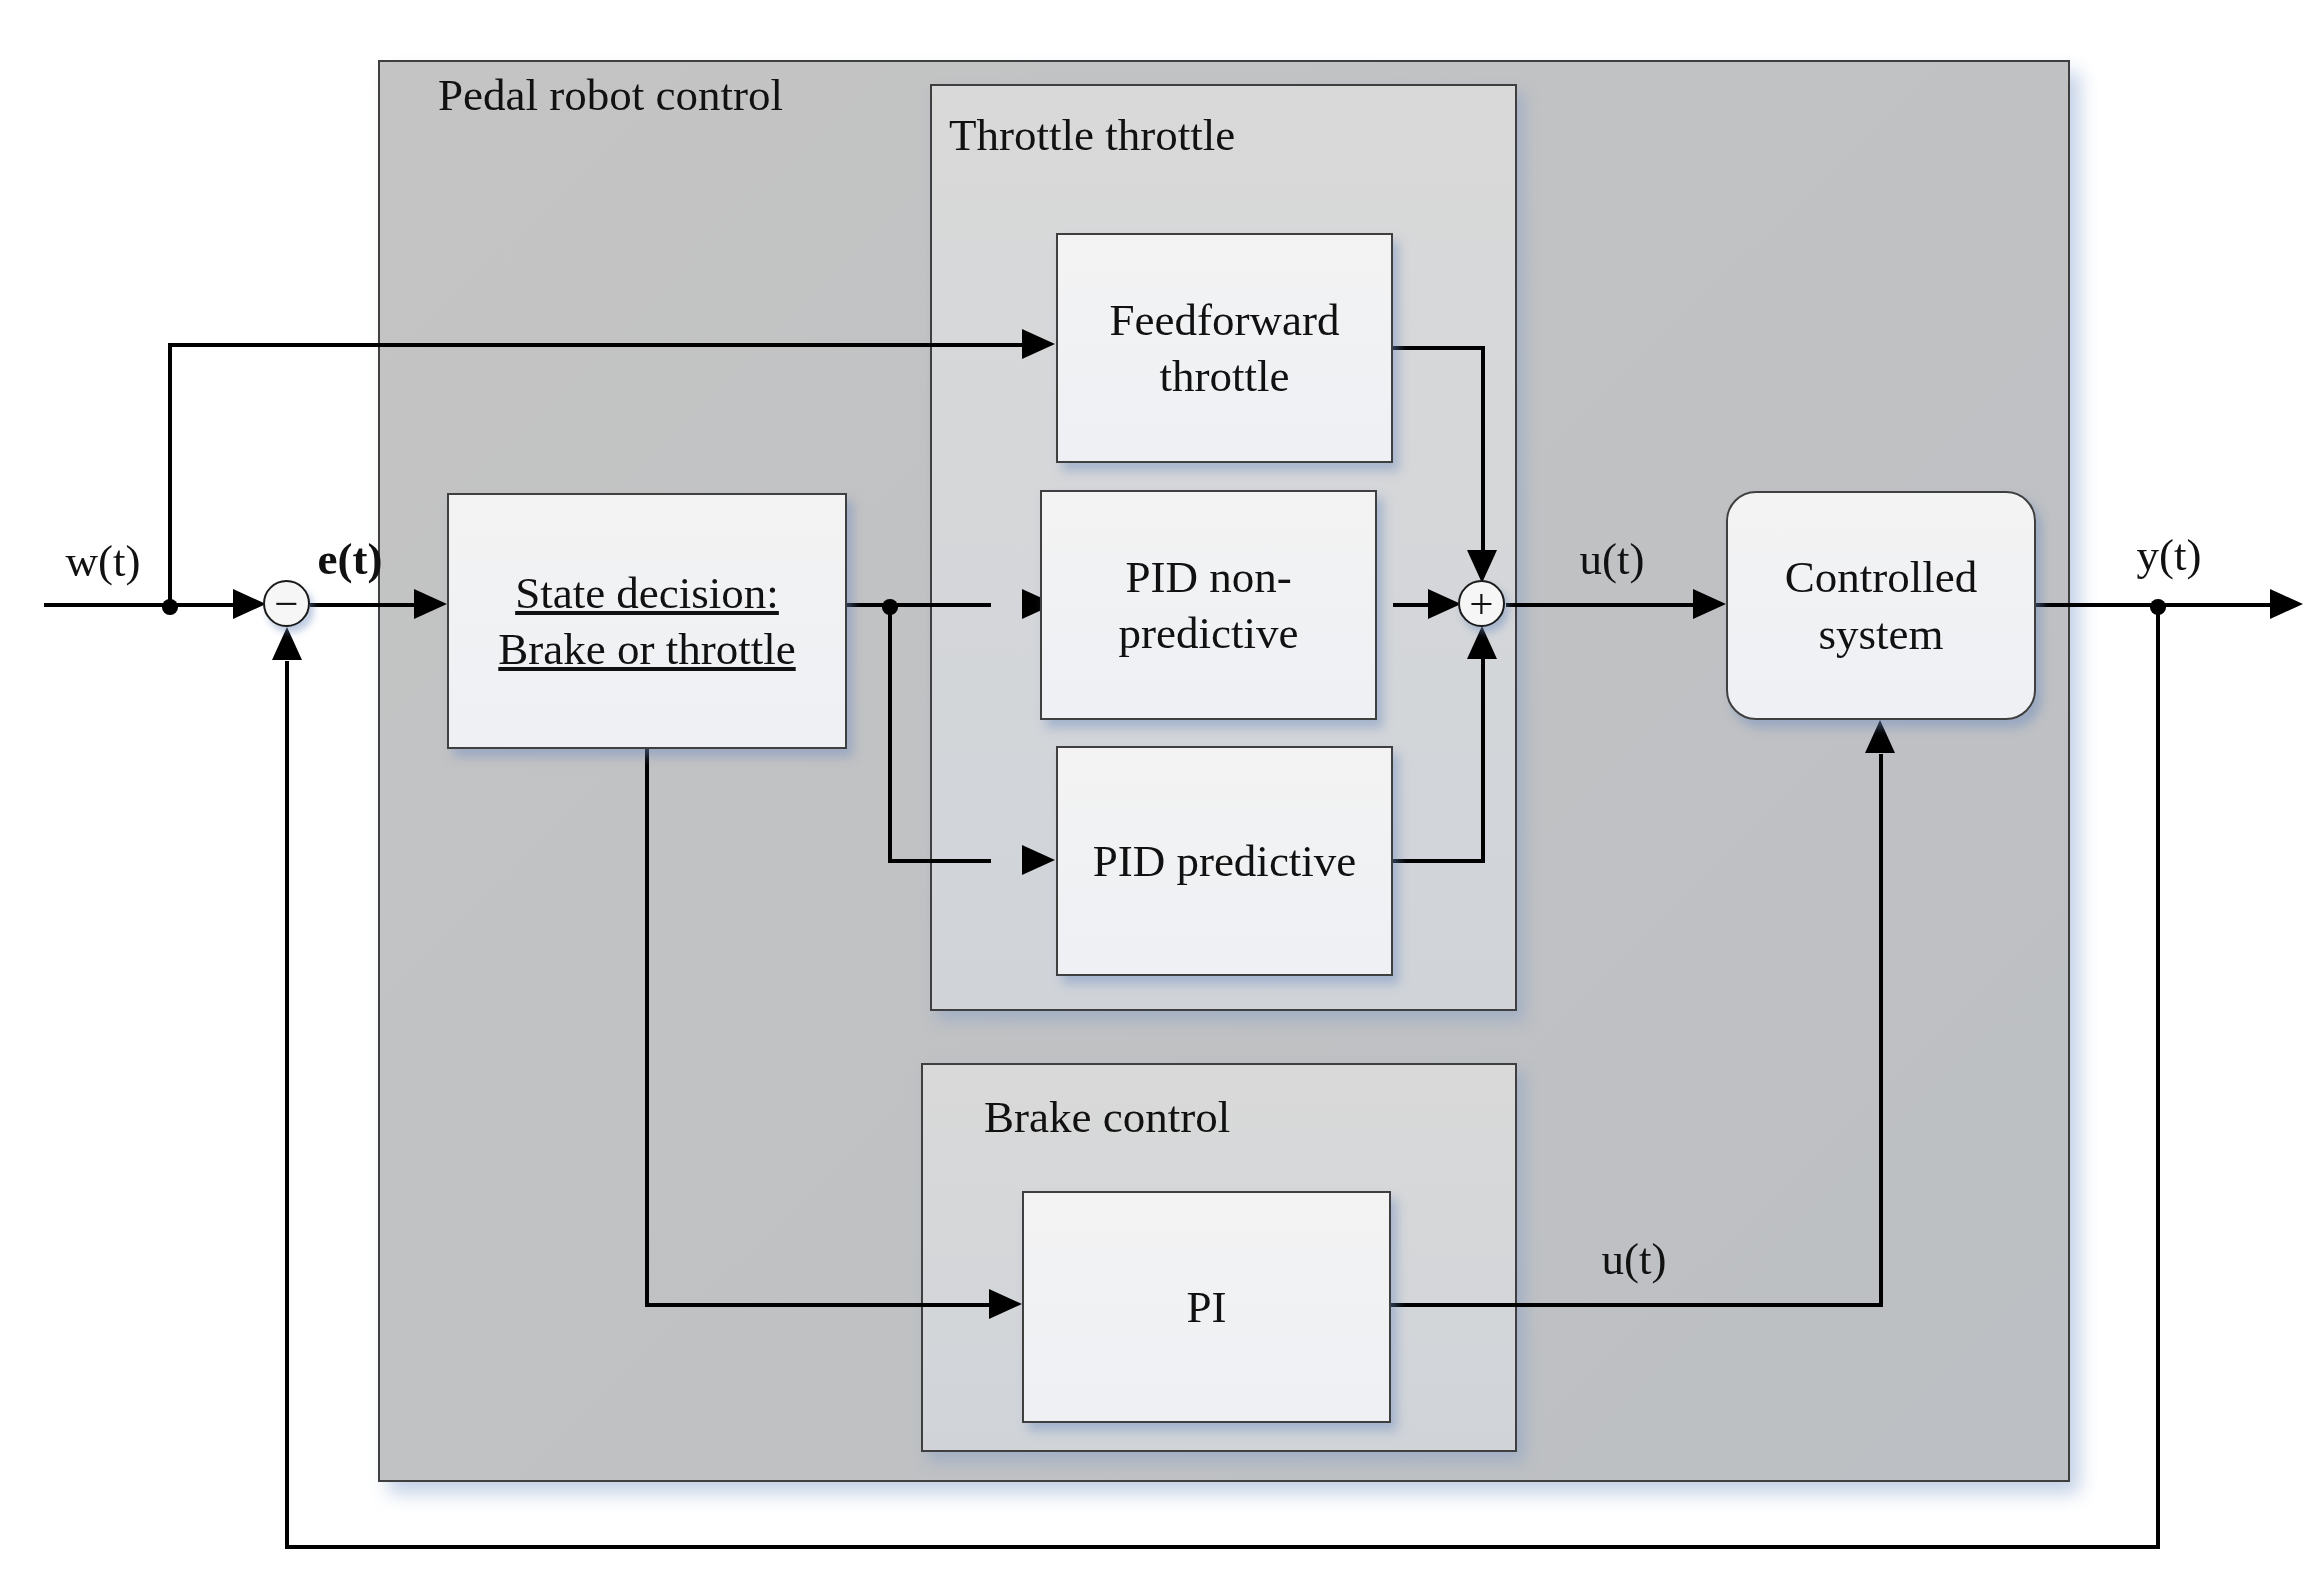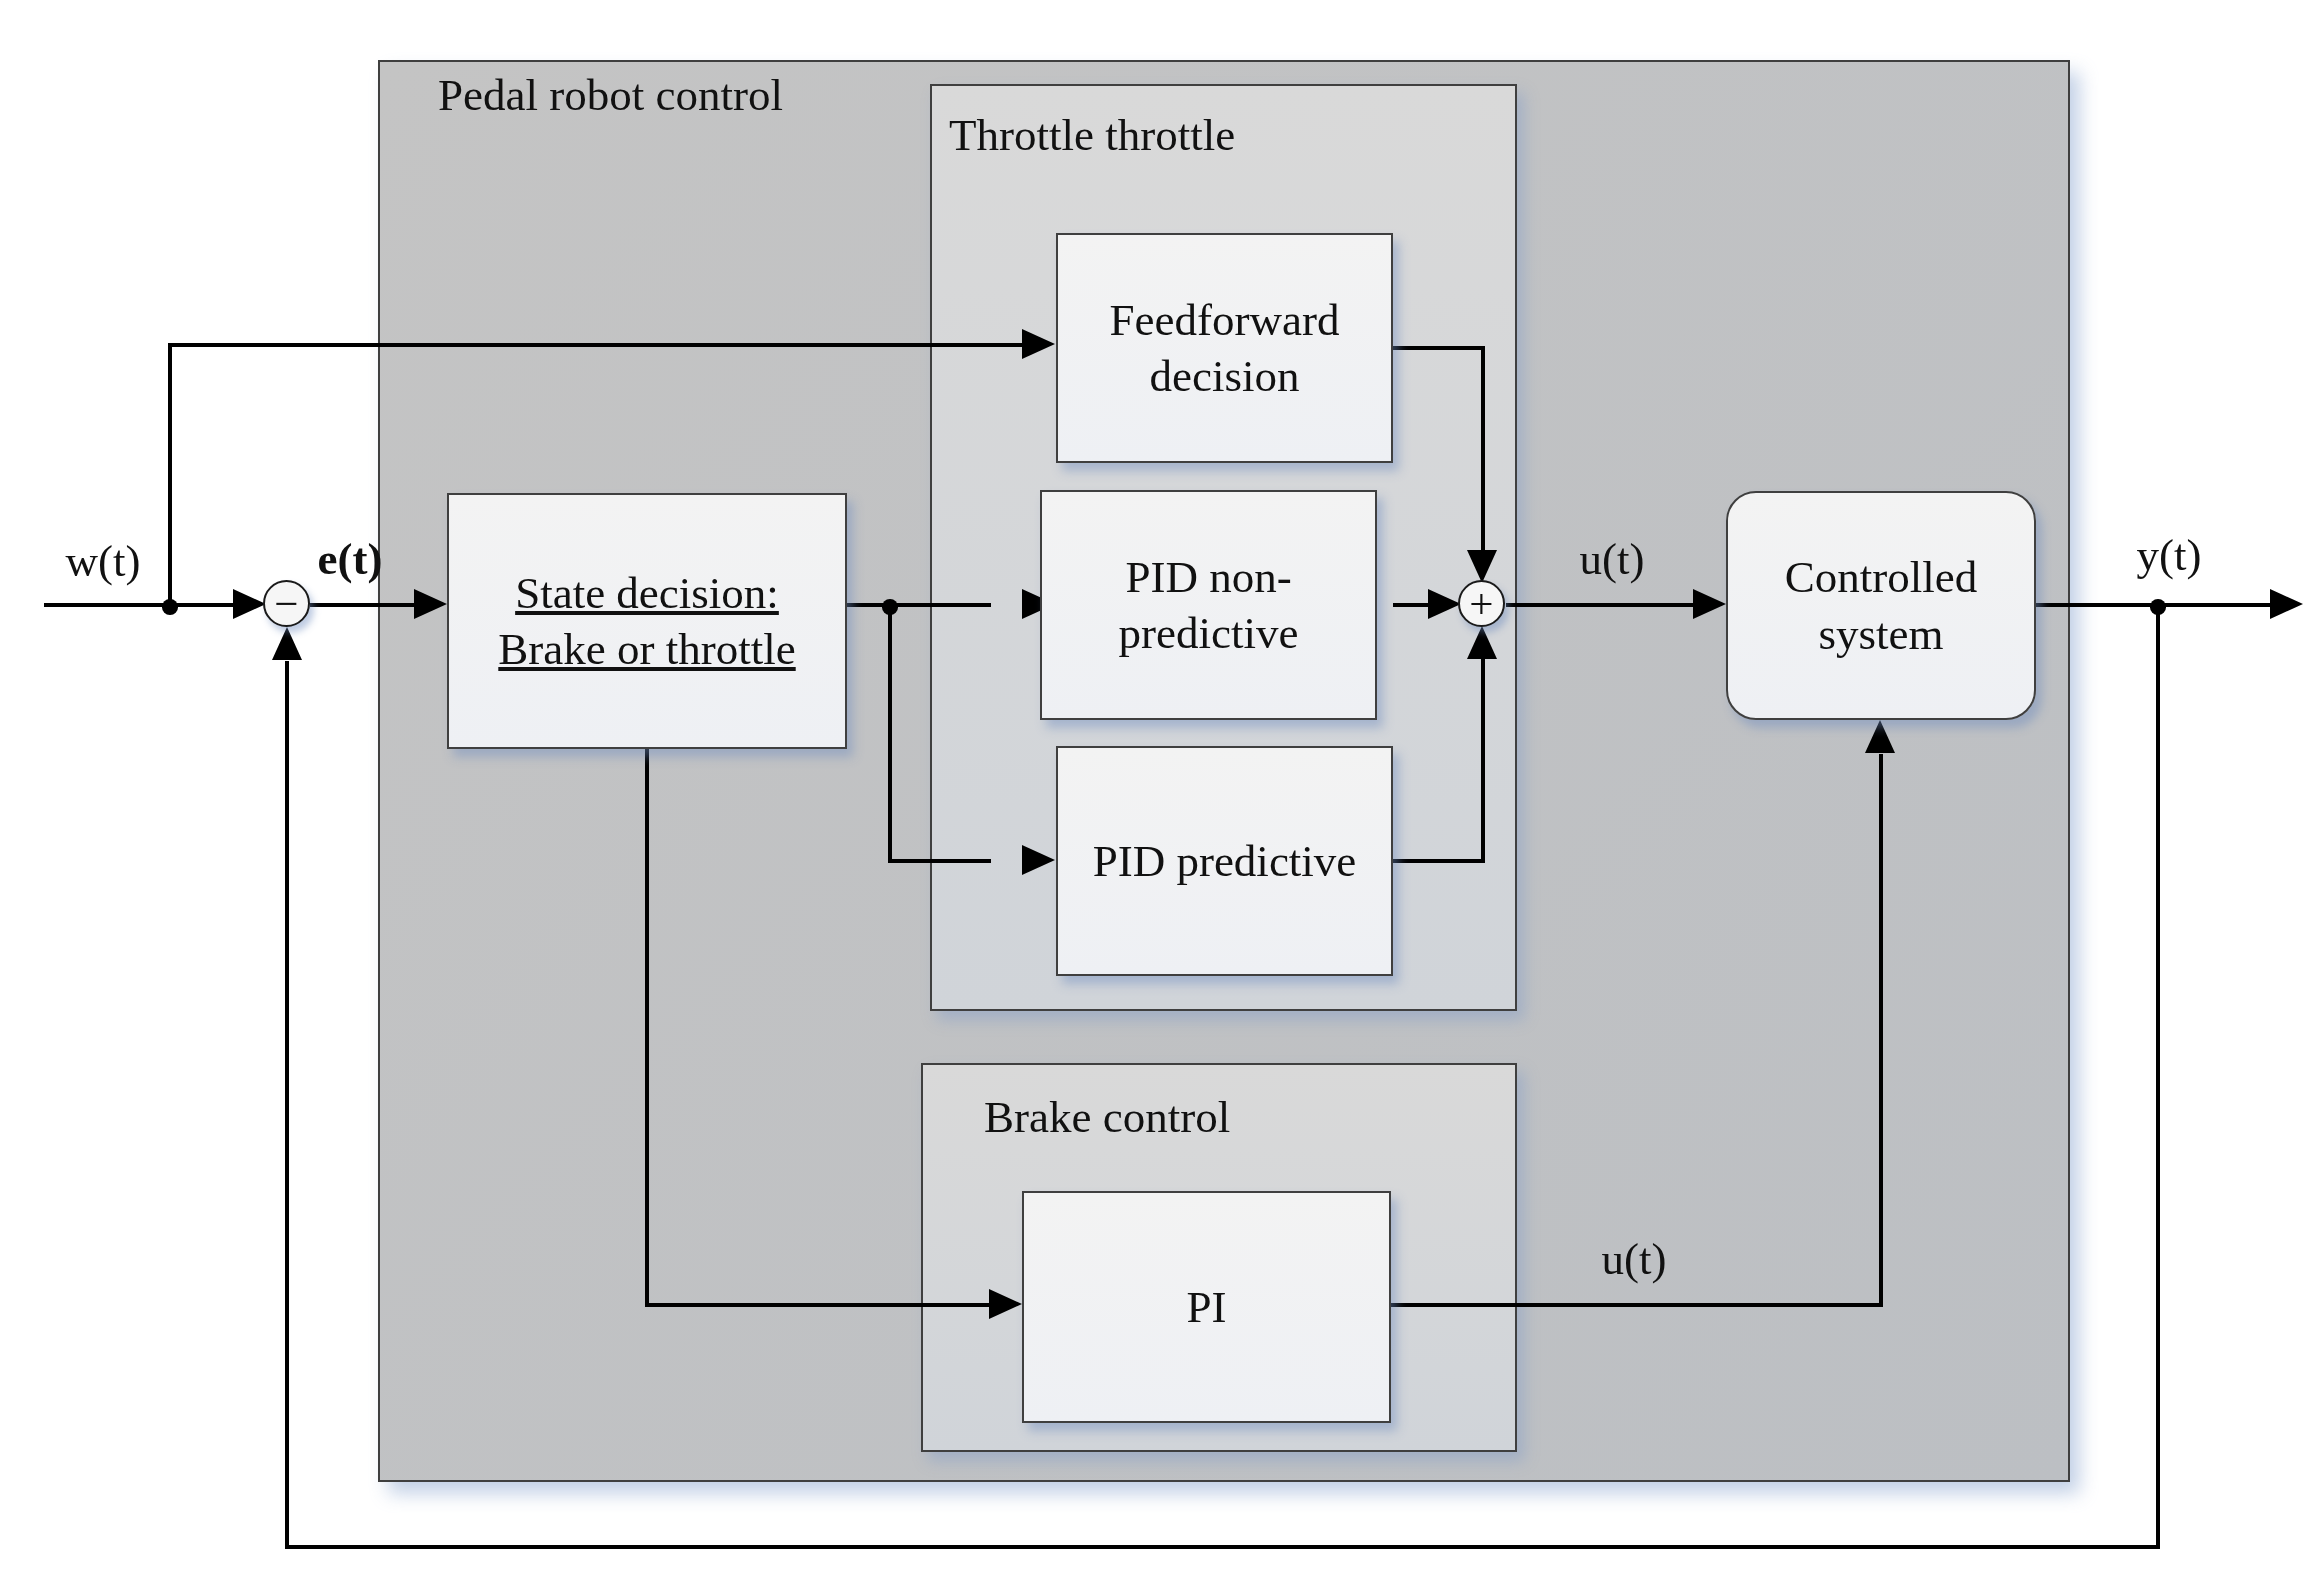--- a/index.html
+++ b/index.html
@@ -91,21 +91,21 @@
 
   <div class="line" style="left:645px;top:720px;width:3.9px;height:586px;"></div>
   <div class="line" style="left:645px;top:1303px;width:346px;height:3.9px;"></div>
   <div class="arr arr-r" style="left:989px;top:1289px;"></div>
 
   <div class="line" style="left:1391px;top:1303px;width:492px;height:3.9px;"></div>
   <div class="line" style="left:1879px;top:754px;width:3.9px;height:551px;"></div>
   <div class="arr arr-u" style="left:1865px;top:720px;"></div>
 
   <div class="block" style="left:447px;top:493px;width:400px;height:256px;text-decoration:underline;">State decision: Brake or throttle</div>
-  <div class="block" style="left:1056px;top:233px;width:337px;height:230px;">Feedforward decision</div>
+  <div class="block" style="left:1056px;top:233px;width:337px;height:230px;">Feedforward throttle</div>
   <div class="block" style="left:1040px;top:490px;width:337px;height:230px;">PID non-predictive</div>
   <div class="block" style="left:1056px;top:746px;width:337px;height:230px;">PID predictive</div>
   <div class="block" style="left:1022px;top:1191px;width:369px;height:232px;">PI</div>
   <div class="block" style="left:1726px;top:491px;width:310px;height:229px;border-radius:30px;">Controlled system</div>
 
   <div class="sum" style="left:263px;top:580px;">−</div>
   <div class="sum" style="left:1458px;top:580px;">+</div>
 
   <div class="siglabel" style="left:54px;top:539px;width:98px;">w(t)</div>
   <div class="siglabel" style="left:296px;top:537px;width:108px;font-weight:bold;">e(t)</div>

